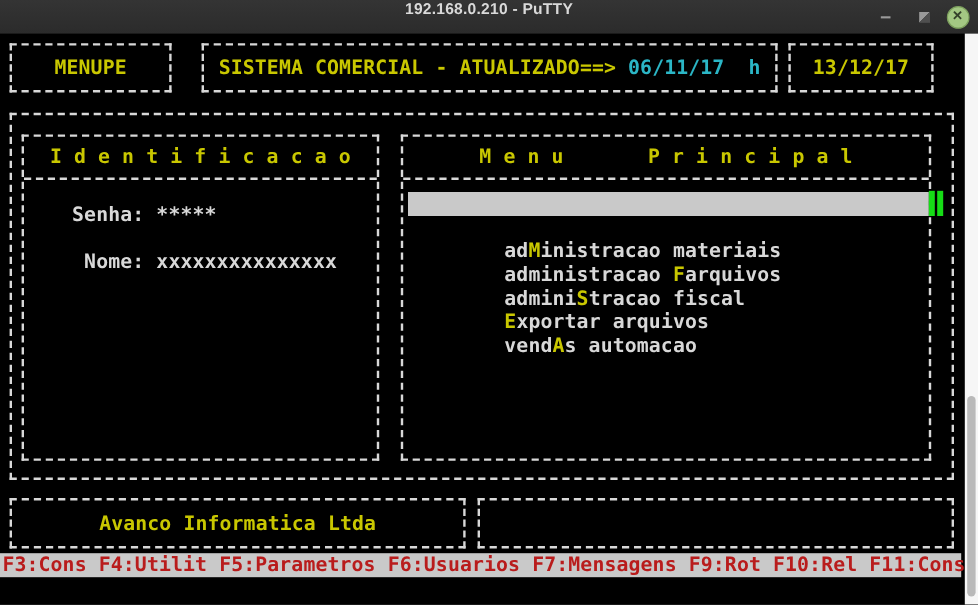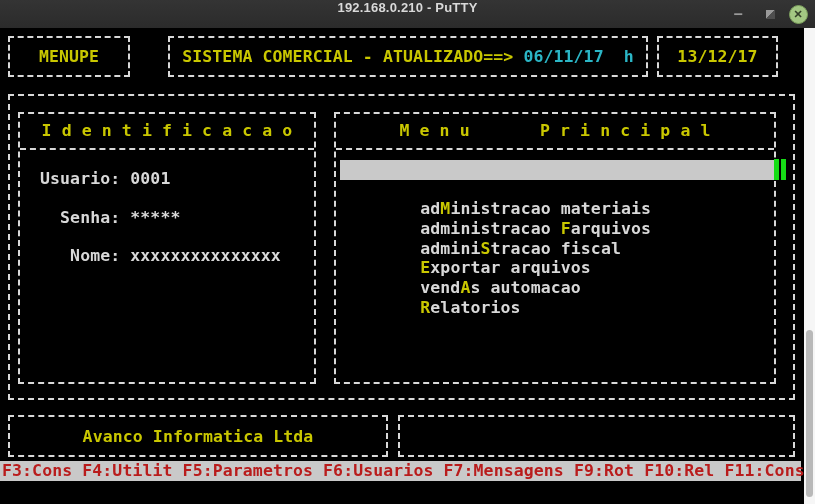--- a/index.html
+++ b/index.html
@@ -34,21 +34,21 @@
   
   .scroll-track { position:absolute; left:804px; top:28px; width:11px; height:476px; background:#f6f6f6; }
   .scroll-thumb { position:absolute; left:806px; top:330px; width:7px; height:167px; background:#b9b9b9; border-radius:4px; }
   
   .tbox { position:absolute; border:2px dashed #d8d8d8; background:#000; }
   .yellow { color:#c9c700; font-weight:bold; }
   .cyan   { color:#2bb6c6; font-weight:bold; }
   .center-line { display:flex; align-items:center; justify-content:center; height:100%; white-space:pre; }
   .t16 { font-size:16.5px; letter-spacing:.1px; font-weight:bold; }
 
-  .box-menupe { left:8px;   top:36px; width:122px; height:41px; }
+  .box-menupe { left:8px;   top:36px; width:135px; height:41px; }
   .box-systitle { left:168px; top:36px; width:480px; height:41px; }
   .box-date { left:657px; top:36px; width:121px; height:41px; }
 
   .outer-box { left:8px; top:94px; width:787px; height:306px; }
 
   .panel { background:#000; }
   .panel-ident { left:18px;  top:112px; width:298px; height:272px; }
   .panel-menu  { left:334px; top:112px; width:442px; height:272px; }
   .panel-title { height:36px; line-height:34px; border-bottom:2px dashed #d8d8d8; text-align:center; white-space:pre; }
 
@@ -100,21 +100,20 @@
   <div class="tbox box-date">
     <div class="center-line t16 yellow">13/12/17</div>
   </div>
 
   <div class="tbox outer-box"></div>
 
   <div class="tbox panel panel-ident">
     <div class="panel-title t16 yellow">I d e n t i f i c a c a o</div>
   </div>
   <div class="ident-lines">
-    <div class="ident-line">Usuario: 0001</div>
     <div class="ident-line">  Senha: *****</div>
     <div class="ident-line">   Nome: xxxxxxxxxxxxxxx</div>
   </div>
 
   <div class="tbox panel panel-menu">
     <div class="panel-title t16 yellow">M e n u       P r i n c i p a l</div>
   </div>
   <div class="menu-list">
     <div class="menu-item selected">
       <span>û Cadastros basicos</span><span class="hotkey"></span><span></span>
@@ -128,23 +127,20 @@
     </div>
     <div class="menu-item">
       <span>  admini</span><span class="hotkey">S</span><span>tracao fiscal</span>
     </div>
     <div class="menu-item">
       <span>  </span><span class="hotkey">E</span><span>xportar arquivos</span>
     </div>
     <div class="menu-item">
       <span>  vend</span><span class="hotkey">A</span><span>s automacao</span>
     </div>
-    <div class="menu-item">
-      <span>  </span><span class="hotkey">R</span><span>elatorios</span>
-    </div>
   </div>
 
   <div class="tbox box-company">
     <div class="center-line t16 yellow">Avanco Informatica Ltda</div>
   </div>
   <div class="tbox box-blank"></div>
 
   <div class="statusbar">F3:Cons F4:Utilit F5:Parametros F6:Usuarios F7:Mensagens F9:Rot F10:Rel F11:Cons</div>
 
   <div class="scroll-track"></div>

